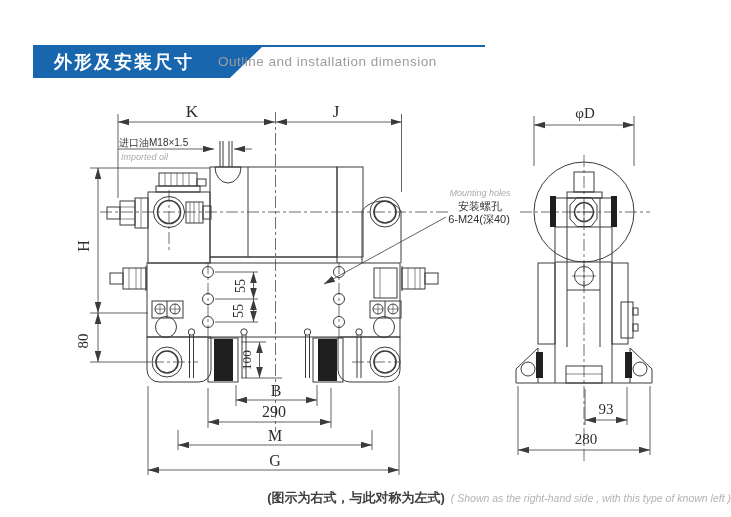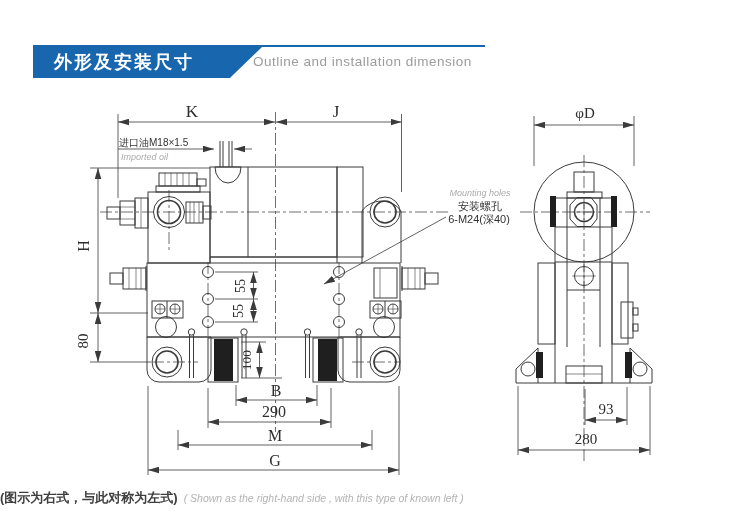--- a/index.html
+++ b/index.html
@@ -4,23 +4,23 @@
 <style>
   html,body{margin:0;padding:0;background:#ffffff;}
   #page{position:relative;width:731px;height:517px;background:#ffffff;overflow:hidden;
         font-family:"Liberation Sans",sans-serif;}
   
   #banner-line{position:absolute;left:33px;top:45px;width:452px;height:2px;background:#1766ae;}
   #banner{position:absolute;left:33px;top:46px;width:230px;height:32px;background:#1766ae;
           clip-path:polygon(0 0,100% 0,85.6% 100%,0 100%);}
   #banner .zh{display:block;color:#ffffff;font-weight:bold;font-size:18px;line-height:32px;
               padding-left:21px;letter-spacing:2px;white-space:nowrap;}
-  #title-en{position:absolute;left:218px;top:54px;font-size:13.5px;color:#9c9c9c;letter-spacing:.5px;margin-left:35px;}
+  #title-en{position:absolute;left:218px;top:54px;font-size:13.5px;color:#9c9c9c;letter-spacing:.5px;}
   
-  #caption{position:absolute;left:0;top:488px;width:731px;text-align:left;white-space:nowrap;}
+  #caption{position:absolute;left:0;top:488px;width:731px;text-align:right;white-space:nowrap;}
   #caption .zh{font-size:13px;color:#3f3f3f;font-weight:600;}
   #caption .en{font-size:10.5px;color:#b3b3b3;font-style:italic;margin-left:6px;}
   
   svg{position:absolute;left:0;top:0;}
   .ln{stroke:#3b3b3b;stroke-width:1;fill:none;}
   .lnb{stroke:#3b3b3b;stroke-width:1.6;fill:none;}
   .thin{stroke:#3b3b3b;stroke-width:.6;fill:none;}
   .cl{stroke:#4a4a4a;stroke-width:.8;fill:none;stroke-dasharray:12 3 3 3;}
   .dim{stroke:#3b3b3b;stroke-width:.8;fill:none;}
   .blk{fill:#1f1f1f;stroke:none;}

